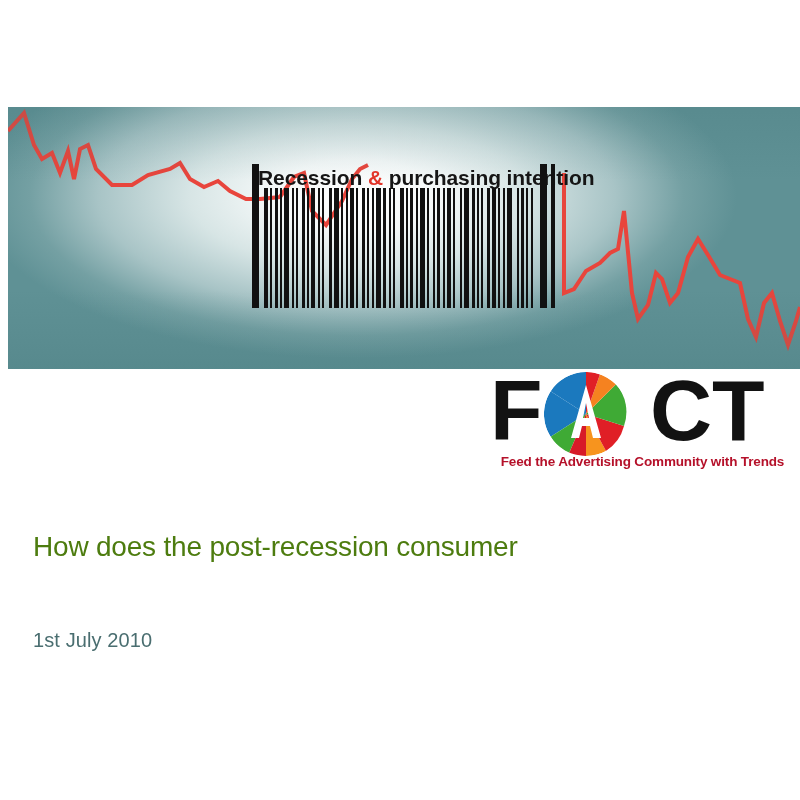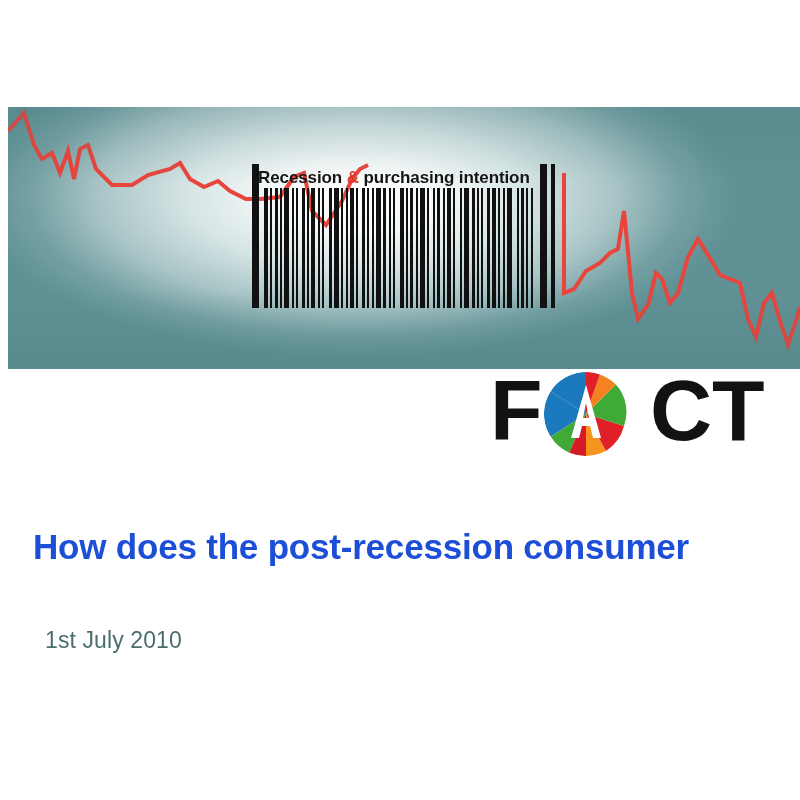--- a/index.html
+++ b/index.html
@@ -68,21 +68,21 @@
     height: 150px;
   }
   .barcode-caption {
     position: absolute;
     left: 18px;
     top: 4px;
     width: 290px;
     height: 24px;
     font-family: "Liberation Sans", sans-serif;
     font-weight: bold;
-    font-size: 17px;
+    font-size: 21px;
     letter-spacing: -0.1px;
     color: #151515;
     white-space: nowrap;
     line-height: 24px;
   }
   .barcode-caption .amp { color: #e2352a; }
   .barcode-bars {
     position: absolute;
     left: 8px;
     top: 26px;
@@ -148,33 +148,33 @@
     white-space: nowrap;
   }
 
   
   .headline {
     position: absolute;
     left: 33px;
     top: 524px;
     width: 720px;
     font-family: "Liberation Sans", sans-serif;
-    font-size: 35px;
+    font-size: 28px;
     line-height: 45px;
-    font-weight: bold;
-    color: #1d4ed8;
+    font-weight: normal;
+    color: #4d7c0f;
     letter-spacing: -0.2px;
   }
   .headline-line { display: block; }
   .subdate {
     position: absolute;
-    left: 45px;
+    left: 33px;
     top: 628px;
     font-family: "Liberation Sans", sans-serif;
-    font-size: 23px;
+    font-size: 20px;
     line-height: 24px;
     color: #4a6e70;
     letter-spacing: 0.1px;
   }
 </style>
 </head>
 <body>
 
 <div class="slide">
 
@@ -273,20 +273,21 @@
           <path d="M42,42 L62,78.9 A42,42 0 0,0 80,54 Z" fill="#e01f26"></path>
           <path d="M42,42 L80,54 A42,42 0 0,0 72,12.3 Z" fill="#3faa35"></path>
           <path d="M42,42 L72,12.3 A42,42 0 0,0 56,2.2 Z" fill="#f58220"></path>
           <path d="M42,42 L56,2.2 A42,42 0 0,0 42,0 Z" fill="#e01f26"></path>
         </g>
       </svg>
 
       <span class="logo-letter letter-c">C</span>
       <span class="logo-letter letter-t">T</span>
     </div>
+    <div class="logo-tagline">Feed the Advertising Community with Trends</div>
   </div>
 
   <div class="headline">
     <span class="headline-line">How does the post-recession consumer</span>
   </div>
 
   <div class="subdate">1st July 2010</div>
 
 </div>
 

